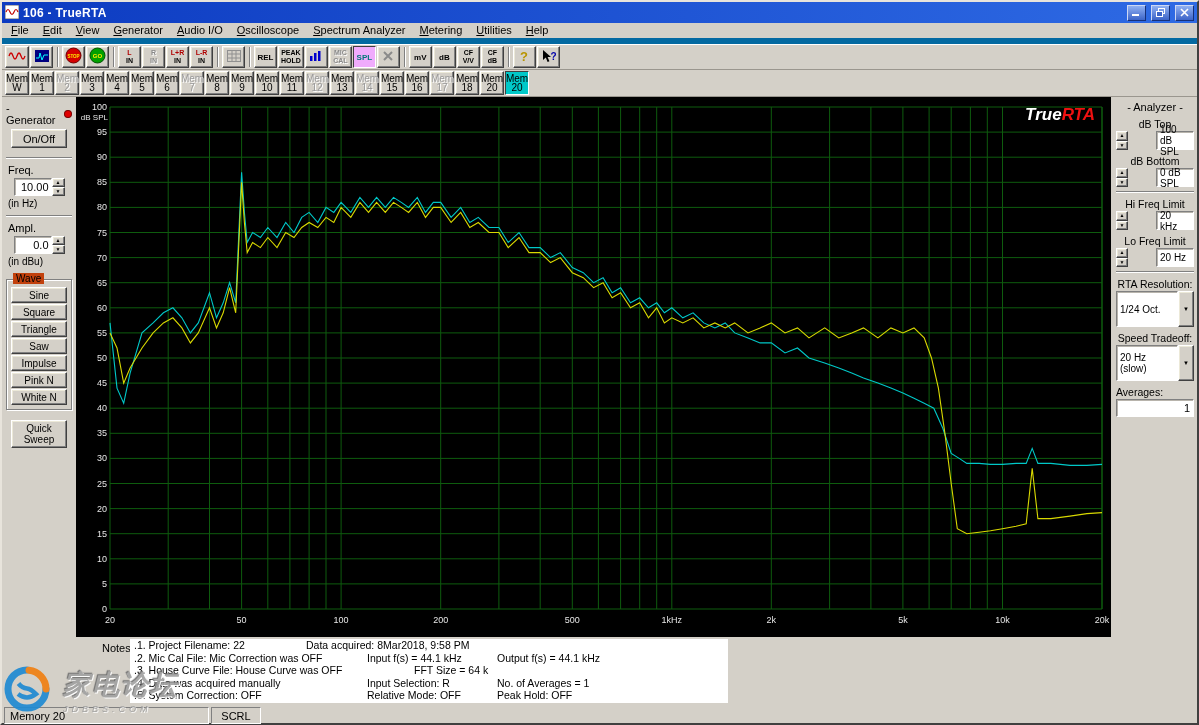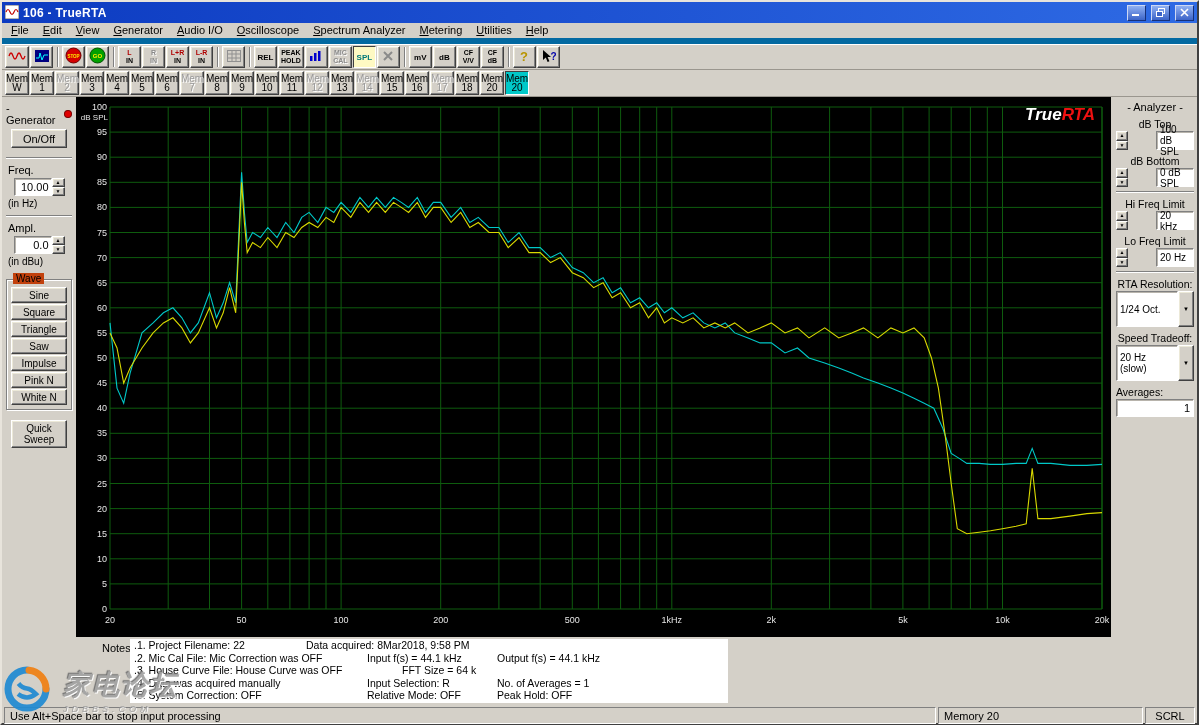--- a/index.html
+++ b/index.html
@@ -28,21 +28,21 @@
              border-bottom:1px solid #9a968e; border-top:1px solid #fff; }
   .tb-btn { height:22px; min-width:23px; background:#d4d0c8; margin-right:1px; padding:1px 2px;
             border:1px solid; border-color:#fff #404040 #404040 #fff;
             box-shadow:inset -1px -1px 0 #808080, inset 1px 1px 0 #ece9d8;
             display:inline-flex; flex-direction:column; align-items:center; justify-content:center; }
   .tb-btn .tb-line { display:block; font-size:7px; font-weight:bold; line-height:8px; }
   .tb-btn .tb-line.accent { color:#b00000; }
   .tb-btn .tb-label { font-size:8px; font-weight:bold; }
   .tb-btn.disabled { color:#828282; }
   .tb-btn.disabled .tb-line, .tb-btn.disabled .tb-line.accent { color:#8a8a8a; text-shadow:1px 1px 0 #fff; }
-  .tb-btn.active { background:#fef9c3; border-color:#404040 #fff #fff #404040; box-shadow:none; }
+  .tb-btn.active { background:#f0abfc; border-color:#404040 #fff #fff #404040; box-shadow:none; }
   .tb-btn.active .tb-label { color:#007878; }
   .tb-sep { width:2px; height:20px; border-left:1px solid #808080; border-right:1px solid #fff; margin:0 3px; }
 
   .membar { height:27px; display:flex; align-items:center; padding:1px 3px; border-bottom:1px solid #9a968e; }
   .mem-btn { width:24px; height:24px; background:#d4d0c8; margin-right:1px; padding:0;
              border:1px solid; border-color:#fff #404040 #404040 #fff;
              box-shadow:inset -1px -1px 0 #808080, inset 1px 1px 0 #ece9d8;
              display:inline-flex; flex-direction:column; align-items:center; justify-content:center; }
   .mem-btn span { display:block; font-size:10px; line-height:9px; }
   .mem-btn.disabled span { color:#9a9a9a; text-shadow:1px 1px 0 #fff; }
@@ -551,37 +551,36 @@
           <span class="note-cell" style="left: 4px;">.1. Project Filename: 22</span>
           <span class="note-cell" style="left: 176px;">Data acquired: 8Mar2018, 9:58 PM</span>
         </div>
         <div class="note-line">
           <span class="note-cell" style="left: 4px;">.2. Mic Cal File: Mic Correction was OFF</span>
           <span class="note-cell" style="left: 237px;">Input f(s) = 44.1 kHz</span>
           <span class="note-cell" style="left: 367px;">Output f(s) = 44.1 kHz</span>
         </div>
         <div class="note-line">
           <span class="note-cell" style="left: 4px;">.3. House Curve File: House Curve was OFF</span>
-          <span class="note-cell" style="left: 272px;">FFT Size = 64 k</span>
+          <span class="note-cell" style="left: 284px;">FFT Size = 64 k</span>
         </div>
         <div class="note-line">
           <span class="note-cell" style="left: 4px;">.4. Data was acquired manually</span>
           <span class="note-cell" style="left: 237px;">Input Selection: R</span>
           <span class="note-cell" style="left: 367px;">No. of Averages = 1</span>
         </div>
         <div class="note-line">
           <span class="note-cell" style="left: 4px;">.5. System Correction: OFF</span>
           <span class="note-cell" style="left: 237px;">Relative Mode: OFF</span>
           <span class="note-cell" style="left: 367px;">Peak Hold: OFF</span>
         </div>
       </div>
   </div>
 
   <div class="statusbar">
-    <div class="sb-panel sb-msg">Use Alt+Space bar to stop input processing</div>
     <div class="sb-panel sb-mem">Memory 20</div>
     <div class="sb-panel sb-scrl">SCRL</div>
   </div>
 
   <div class="watermark">
     <span>
       <svg width="46" height="46" viewBox="0 0 46 46">
         <path d="M23 4 A19 19 0 1 0 42 23" fill="none" stroke="#1f8ad2" stroke-width="7" stroke-linecap="round"></path>
         <path d="M42 23 A19 19 0 0 0 25 4.2" fill="none" stroke="#f08013" stroke-width="7" stroke-linecap="round"></path>
         <path d="M14 28 Q23 35 32 28 Q27 23 23 22.5 Q18 22 14.5 17.5" stroke="#1f8ad2" stroke-width="4.5" fill="none"></path>

